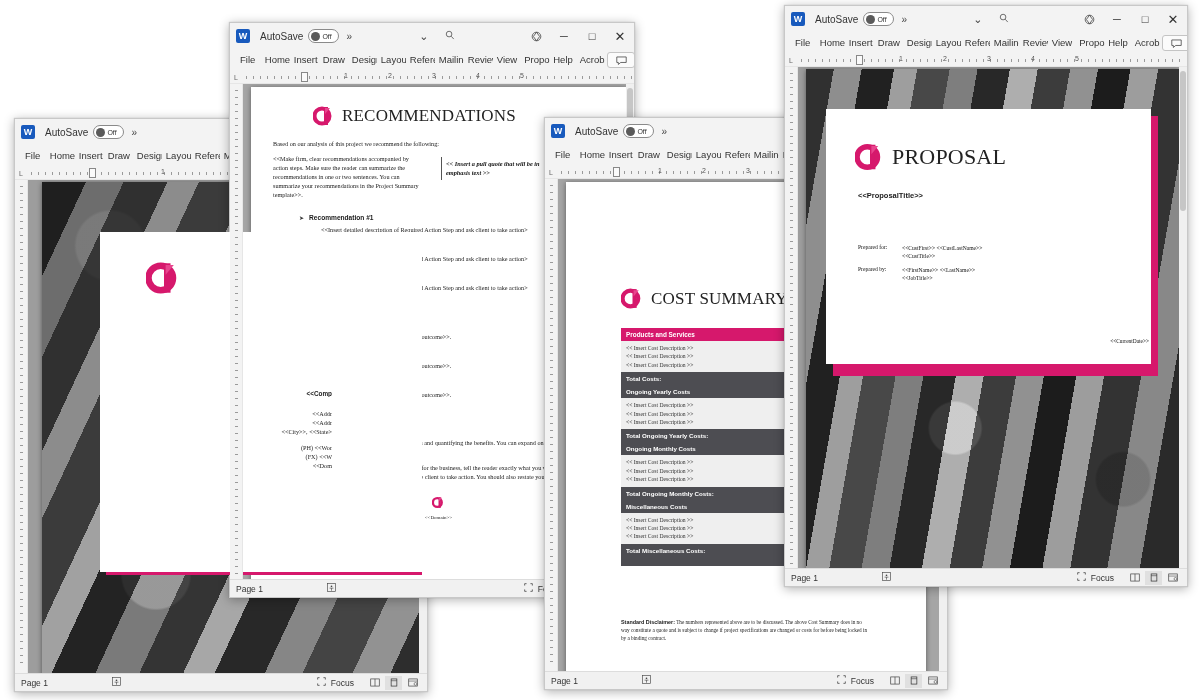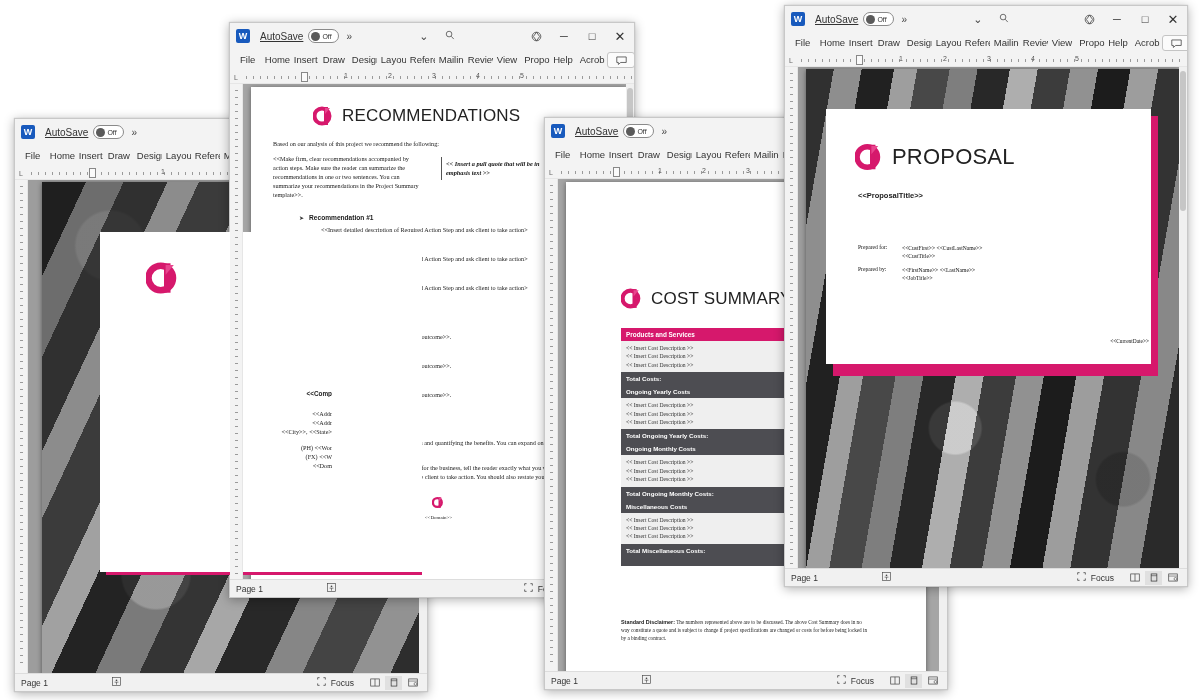--- a/index.html
+++ b/index.html
@@ -42,21 +42,20 @@
     align-items: center;
     justify-content: center;
     flex: 0 0 auto;
     font-family: "Liberation Sans", sans-serif;
   }
   .autosave-label {
     font-size: 10px;
     color: #333;
     margin-left: 10px;
     white-space: nowrap;
-    text-decoration: underline;
   }
   .toggle {
     width: 31px; height: 14px;
     border: 1px solid #8a8a8a;
     border-radius: 8px;
     background: #fff;
     margin-left: 5px;
     display: flex;
     align-items: center;
     padding: 0 2px;
@@ -303,21 +302,21 @@
   
   .doc-h1 {
     display: flex;
     align-items: center;
     gap: 7px;
   }
   .doc-h1 .h1text {
     font-size: 17px;
     letter-spacing: .2px;
     color: #222;
-    font-family: Liberation Sans, sans-serif;
+    font-family: Liberation Serif, serif;
   }
   .body-s {
     font-family: "Liberation Serif", serif;
     font-size: 6.2px;
     line-height: 1.45;
     color: #222;
   }
   .bullet-head {
     font-family: "Liberation Sans", sans-serif;
     font-size: 6.6px;

